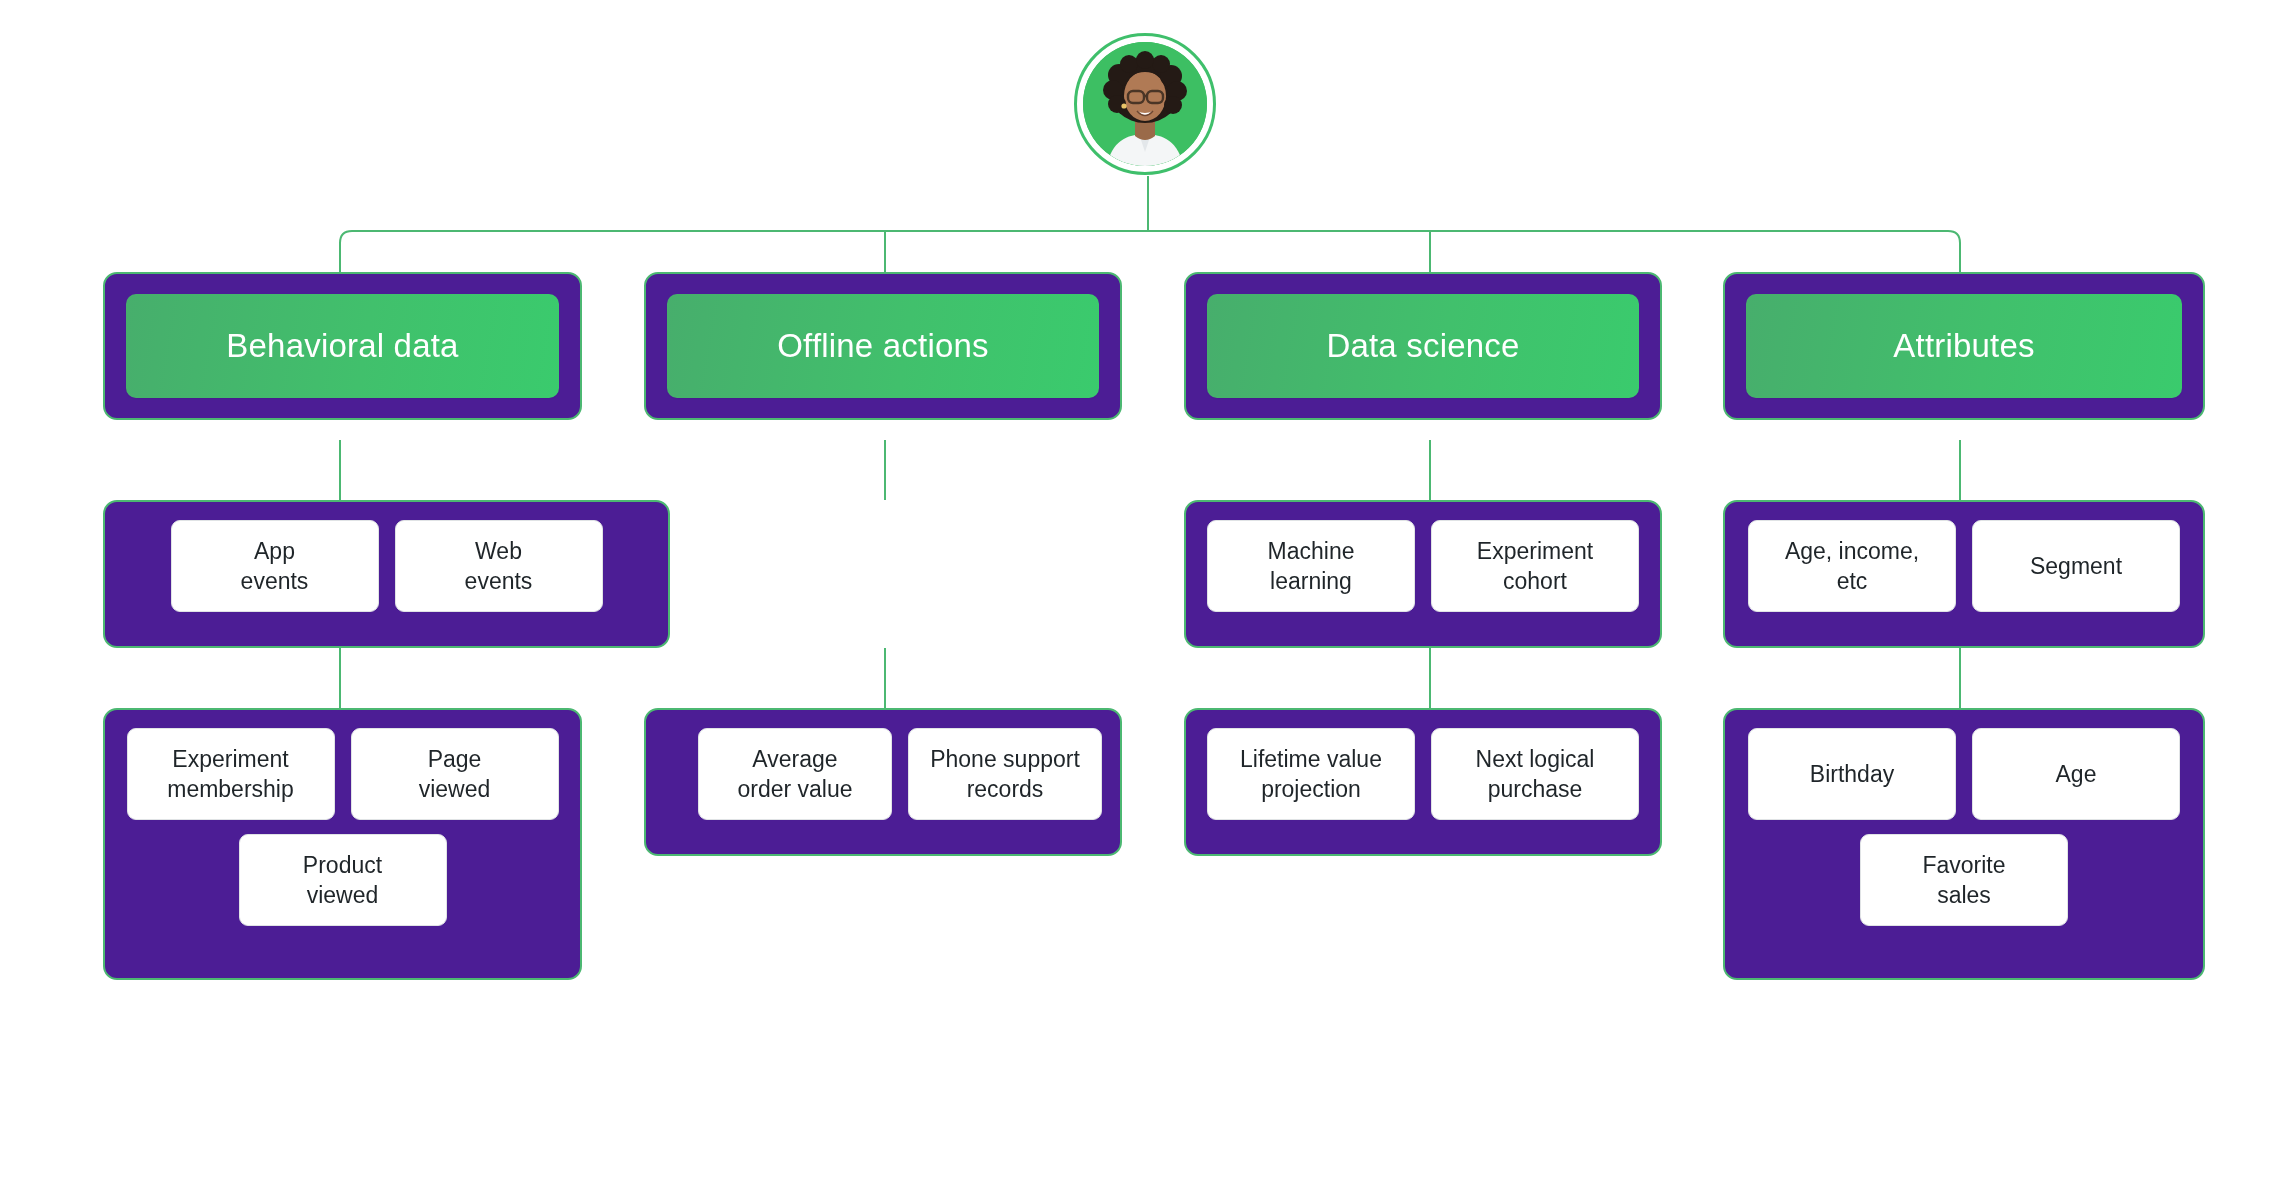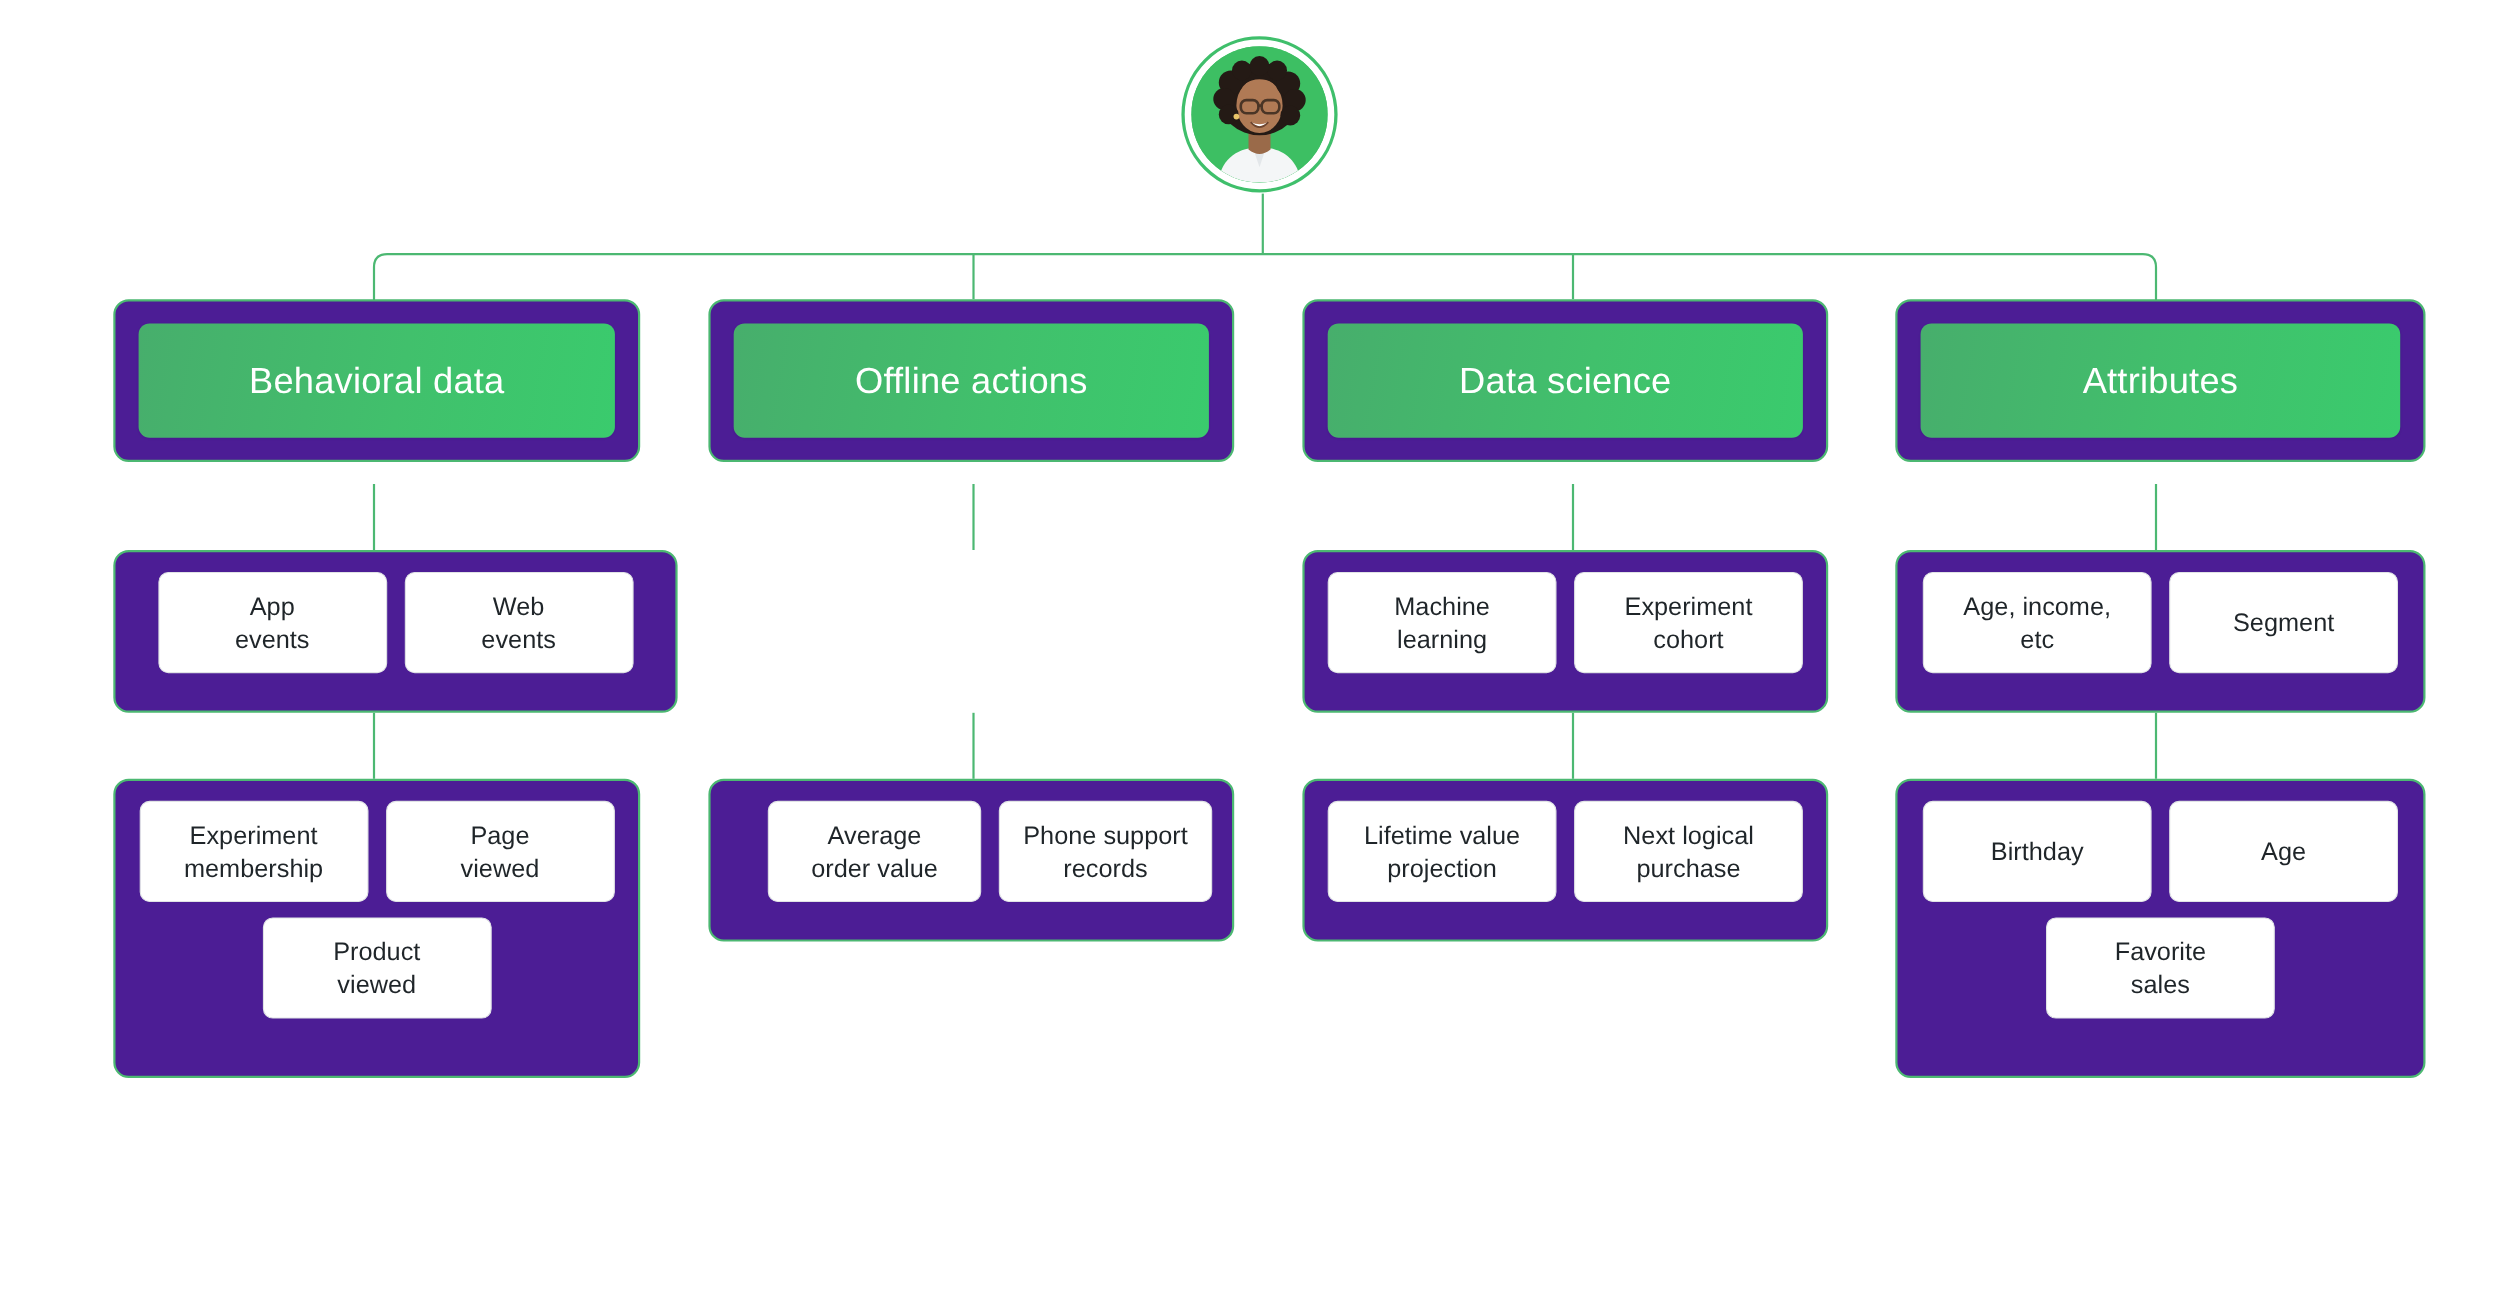--- a/index.html
+++ b/index.html
@@ -167,21 +167,21 @@
       </svg>
     </div>
   </div>
 
   <div class="card header-card" style="left:103px; top:272px; width:479px;">
     <div class="header-pill">
       <span>Behavioral data</span>
     </div>
   </div>
 
-  <div class="card chip-card" style="left:103px; top:500px; width:513px; height:148px;">
+  <div class="card chip-card" style="left:103px; top:500px; width:567px; height:148px;">
     <div class="chip-row">
       <div class="chip chip-l" style="white-space:pre-line;">App
 events</div>
       <div class="chip chip-l" style="white-space:pre-line;">Web
 events</div>
     </div>
   </div>
 
   <div class="card chip-card" style="left:103px; top:708px; width:479px; height:272px;">
     <div class="chip-row">

